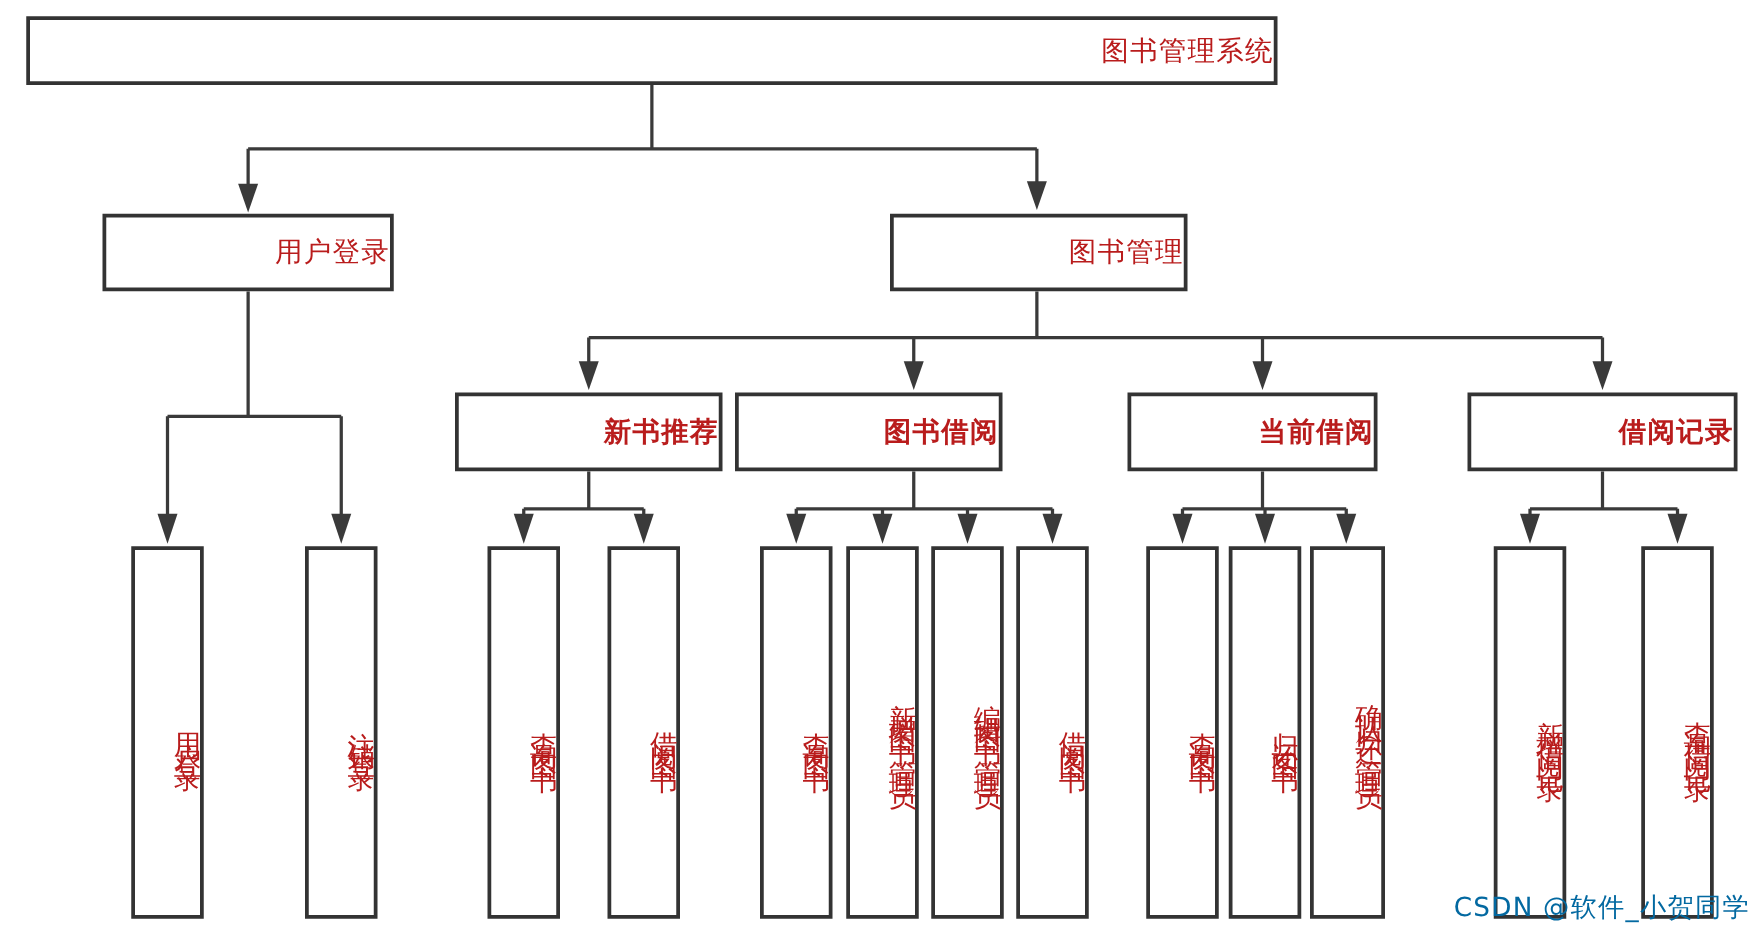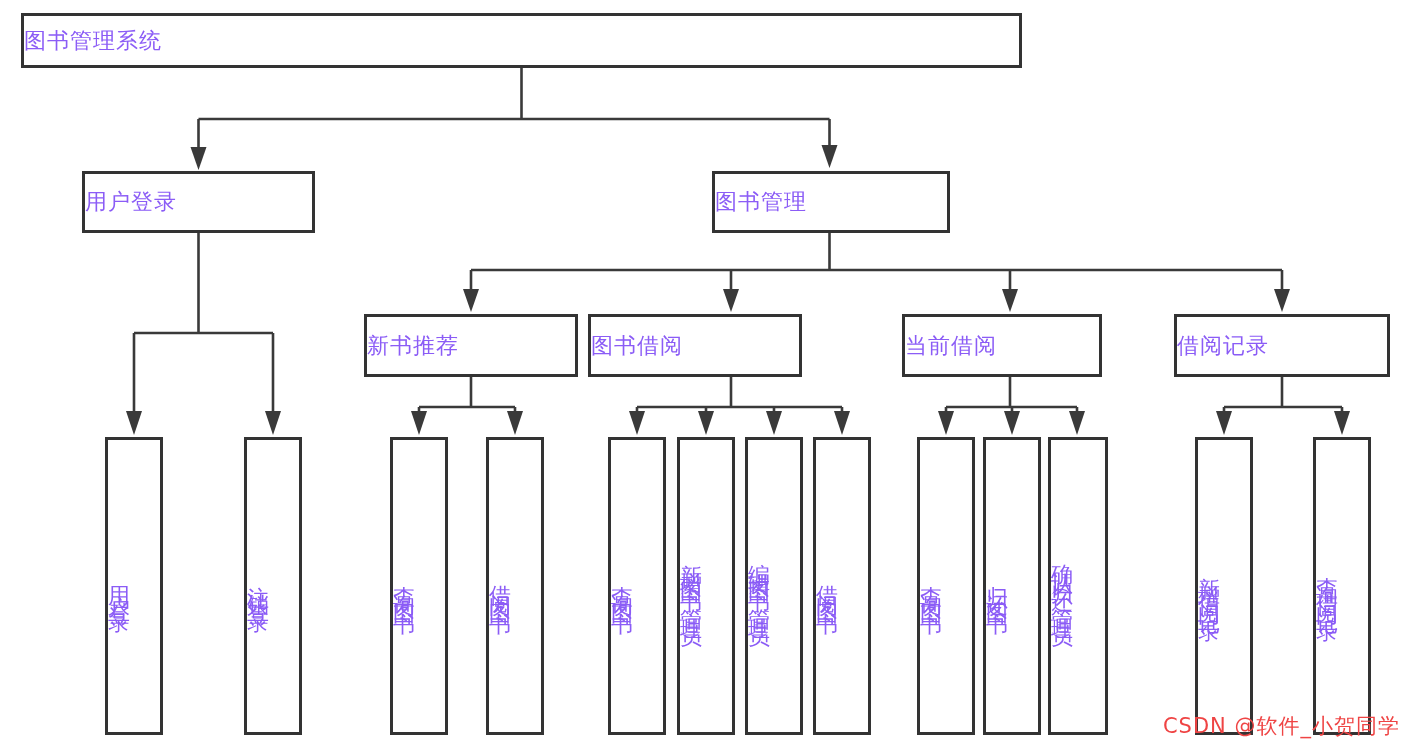--- a/index.html
+++ b/index.html
@@ -22,45 +22,46 @@
     fill: none;
   }
   #wires polygon { fill: #3a3a3a; }
   .box {
     position: absolute;
     box-sizing: border-box;
     background: #ffffff;
     border: 3px solid #333333;
     display: flex;
     align-items: center;
-    justify-content: flex-start;
-    color: #8b5cf6;
+    justify-content: flex-end;
+    color: #b91c1c;
+    padding-left: 33px;
   }
   .h-label {
     font-size: 22px;
     letter-spacing: 1px;
     white-space: nowrap;
   }
   .v-label {
     writing-mode: vertical-rl;
     text-orientation: mixed;
     font-size: 22px;
     letter-spacing: 9px;
     line-height: 1;
   }
   .leaf { width: 58px; top: 437px; height: 298px; }
   .lvl2 { top: 171px; height: 62px; }
-  .lvl3 { top: 314px; height: 63px; }
+  .lvl3 { top: 314px; height: 63px; font-weight: bold; }
   #watermark {
     position: absolute;
     top: 712px;
     right: 5px;
     font-size: 21px;
     letter-spacing: 1px;
-    color: #ef4444;
+    color: #0369a1;
     white-space: nowrap;
   }
 </style>
 </head>
 <body>
 
 <div id="canvas">
 
   <svg id="wires" viewBox="0 0 1405 747" xmlns="http://www.w3.org/2000/svg">
 

